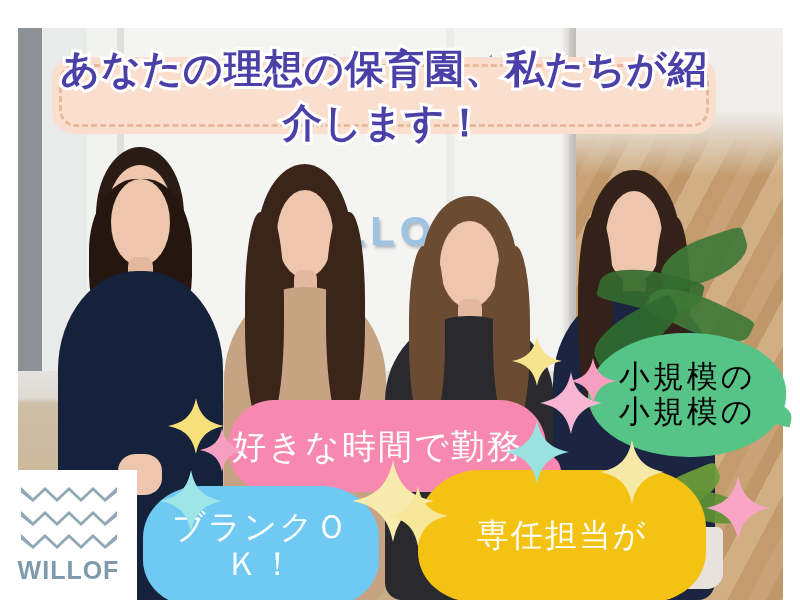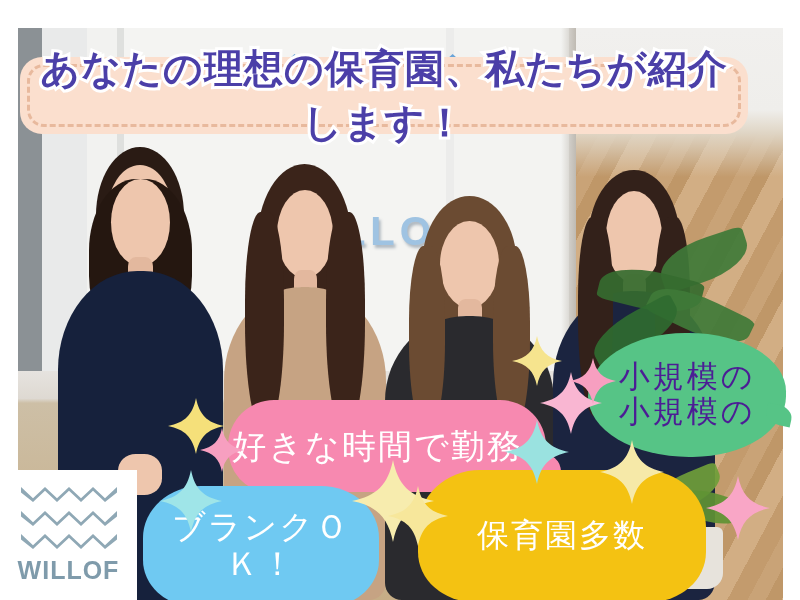--- a/index.html
+++ b/index.html
@@ -36,21 +36,21 @@
 
   
   .person{position:absolute;bottom:0;}
   .suit{position:absolute;border-radius:48% 48% 10% 10%/30% 30% 6% 6%;}
   .head{position:absolute;border-radius:50%;background:#eec6ad;}
   .hair{position:absolute;border-radius:50% 50% 42% 42%;}
   .shirt{position:absolute;border-radius:44% 44% 6% 6%;}
   .neck{position:absolute;background:#e3b89e;border-radius:30%;}
 
   
-  .banner{position:absolute;left:20px;top:57px;width:728px;height:77px;
+  .banner{position:absolute;left:52px;top:57px;width:664px;height:77px;
           background:#fbdfce;border-radius:22px;font-family:Liberation Mono, monospace;}
   .banner .dash{position:absolute;left:7px;top:7px;right:7px;bottom:7px;
           border:3px dashed #e8b99d;border-radius:17px;}
   .banner .txt{position:absolute;left:0;right:0;top:50%;transform:translateY(-50%);
           text-align:center;font-size:39px;font-weight:700;color:#4b3fa8;letter-spacing:1px;
           -webkit-text-stroke:6px #ffffff;paint-order:stroke fill;}
 
   
   .bubble{position:absolute;display:flex;align-items:center;justify-content:center;
           text-align:center;color:#ffffff;line-height:1.12;font-weight:500;}
@@ -216,40 +216,40 @@
           <path d="M50,0 C56,30 70,44 100,50 C70,56 56,70 50,100 C44,70 30,56 0,50 C30,44 44,30 50,0 Z" fill="#f9a6c6"></path>
         </svg>
       </div>
       <div class="spark" style="left: 570px; top: 358px; width: 46px; height: 46px;">
         <svg viewBox="0 0 100 100">
           <path d="M50,0 C56,30 70,44 100,50 C70,56 56,70 50,100 C44,70 30,56 0,50 C30,44 44,30 50,0 Z" fill="#f79fc0"></path>
         </svg>
       </div>
     </div>
 
-  <div class="bubble bub-green" style="background: rgb(86, 196, 134); color: #4c1d95;">
+  <div class="bubble bub-green" style="background: rgb(86, 196, 134); color: #000000;">
     <div>
       <div>小規模の</div>
       <div>小規模の</div>
     </div>
     <span class="tail" style="background: rgb(86, 196, 134);"></span>
   </div>
 
   <div class="bubble bub-pink" style="background: rgb(247, 137, 176); color: rgb(255, 255, 255);">
     <div>好きな時間で勤務♪</div>
     <span class="tail" style="background: rgb(247, 137, 176);"></span>
   </div>
 
   <div class="bubble bub-blue" style="background: rgb(111, 201, 242); color: rgb(255, 255, 255);">
     <div>ブランクＯＫ！</div>
   </div>
 
   <div class="bubble bub-yellow" style="background: rgb(244, 194, 18); color: rgb(255, 255, 255);">
     <div>
-      <div>保育園多数</div>
+      <div>専任担当が</div>
     </div>
   </div>
 
   <div class="cornerlogo" style="background: rgb(255, 255, 255);">
     <div class="cl-rows">
       <svg viewBox="0 0 120 18" preserveAspectRatio="none" style="width:100%;height:17px;">
         <path d="M0,2 L15,14 L30,2 L45,14 L60,2 L75,14 L90,2 L105,14 L120,2 L120,8 L105,18 L90,6 L75,18 L60,6 L45,18 L30,6 L15,18 L0,8 Z" fill="#8fa8b5"></path>
       </svg>
       <svg viewBox="0 0 120 18" preserveAspectRatio="none" style="width:100%;height:17px;">
         <path d="M0,2 L15,14 L30,2 L45,14 L60,2 L75,14 L90,2 L105,14 L120,2 L120,8 L105,18 L90,6 L75,18 L60,6 L45,18 L30,6 L15,18 L0,8 Z" fill="#8fa8b5"></path>

